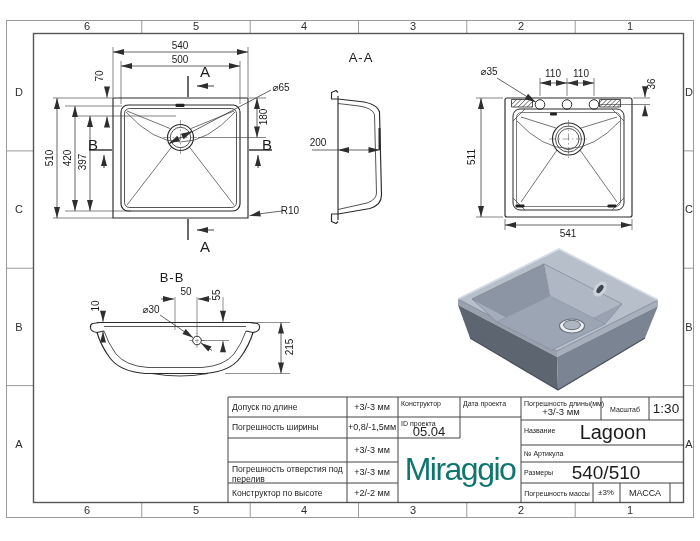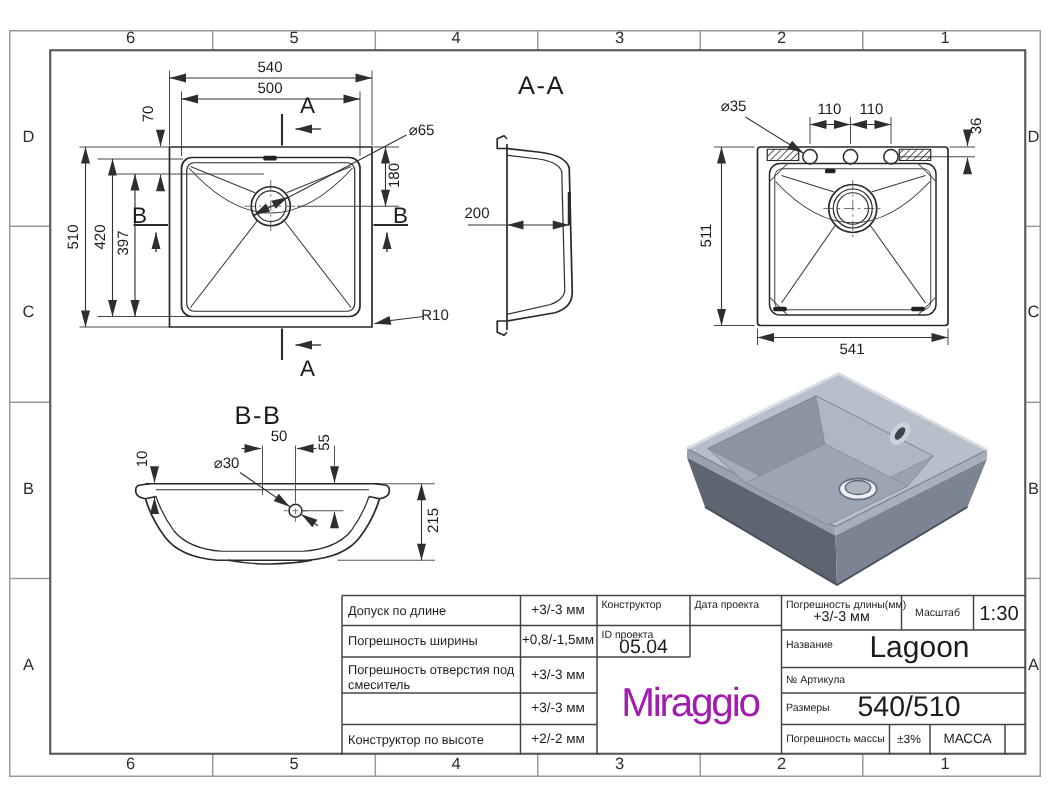--- a/index.html
+++ b/index.html
@@ -3,26 +3,26 @@
 <meta charset="utf-8">
 <style>
   html,body{margin:0;padding:0;background:#fff}
   #sheet{position:relative;width:700px;height:541px;background:#fff;overflow:hidden;
          font-family:"Liberation Sans","DejaVu Sans",sans-serif;color:#1c1c1c}
   #linework{position:absolute;left:0;top:0}
   .lb{position:absolute;transform:translate(-50%,-50%);white-space:nowrap;font-size:10px;line-height:1}
   .rot{transform:translate(-50%,-50%) rotate(-90deg)}
   .tl{position:absolute;white-space:nowrap;line-height:1}
   .cut{font-size:15px}
-  .vt{font-size:17px;letter-spacing:1px}
+  .vt{font-size:13px;letter-spacing:1px}
   .bd{font-size:11px;color:#2e2e2e}
   .tol{width:113px;font-size:8.5px;line-height:1.18;white-space:normal}
   .tv{font-size:9px}
   .hd{font-size:7px;color:#222}
-  .brand{font-size:27px;letter-spacing:-1.5px;font-weight:500;color:#a21caf}
+  .brand{font-size:32px;letter-spacing:-1.5px;font-weight:500;color:#0f766e}
 </style>
 </head>
 <body>
 
 <div id="sheet">
 
 <svg id="linework" width="700" height="541" viewBox="0 0 700 541">
   <defs>
     <marker id="arr" viewBox="0 0 12 8" markerWidth="12" markerHeight="8" refX="11.5" refY="4" orient="auto-start-reverse" markerUnits="userSpaceOnUse">
       <path d="M0.5,1 L11.5,4 L0.5,7 Z" fill="#2e2e2e"></path>
@@ -305,21 +305,21 @@
 
 <div class="lb vt" style="left:172px;top:277px">B-B</div>
 <div class="lb" style="left:186px;top:292px">50</div>
 <div class="lb rot" style="left:217px;top:295px">55</div>
 <div class="lb rot" style="left:96px;top:306px">10</div>
 <div class="lb" style="left:151px;top:310px">⌀30</div>
 <div class="lb rot" style="left:290px;top:347px">215</div>
 
 <div class="tl tol" style="left:232px;top:402px">Допуск по длине</div>
 <div class="tl tol" style="left:232px;top:422px">Погрешность ширины</div>
-<div class="tl tol" style="left:232px;top:441px">Погрешность отверстия под смеситель</div>
+<div class="tl tol" style="left:232px;top:464px">Погрешность отверстия под перелив</div>
 <div class="tl tol" style="left:232px;top:488px">Конструктор по высоте</div>
 <div class="lb tv" style="left:372px;top:407px">+3/-3 мм</div>
 <div class="lb tv" style="left:372px;top:427px">+0,8/-1,5мм</div>
 <div class="lb tv" style="left:372px;top:450px">+3/-3 мм</div>
 <div class="lb tv" style="left:372px;top:472px">+3/-3 мм</div>
 <div class="lb tv" style="left:372px;top:493px">+2/-2 мм</div>
 
 <div class="tl hd" style="left:401px;top:400px">Конструктор</div>
 <div class="tl hd" style="left:463px;top:400px">Дата проекта</div>
 <div class="tl hd" style="left:401px;top:420px">ID проекта</div>

